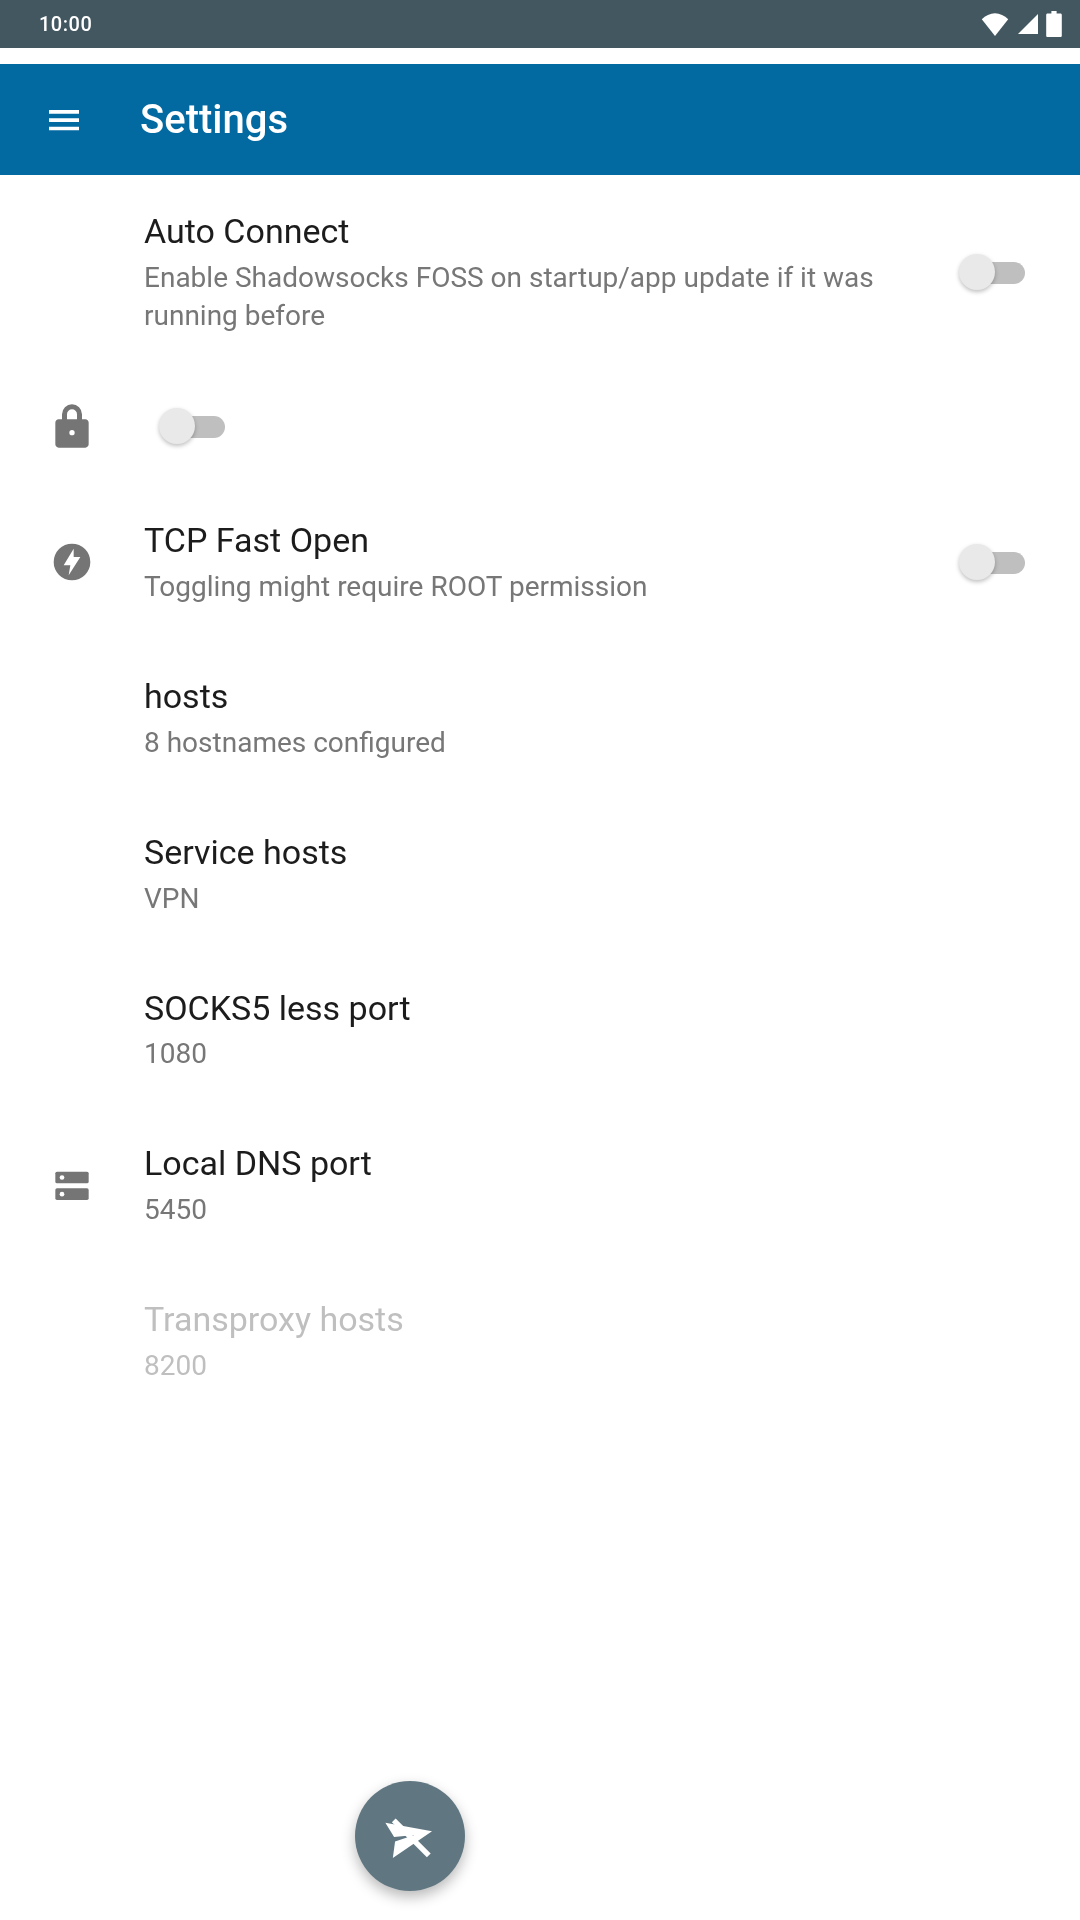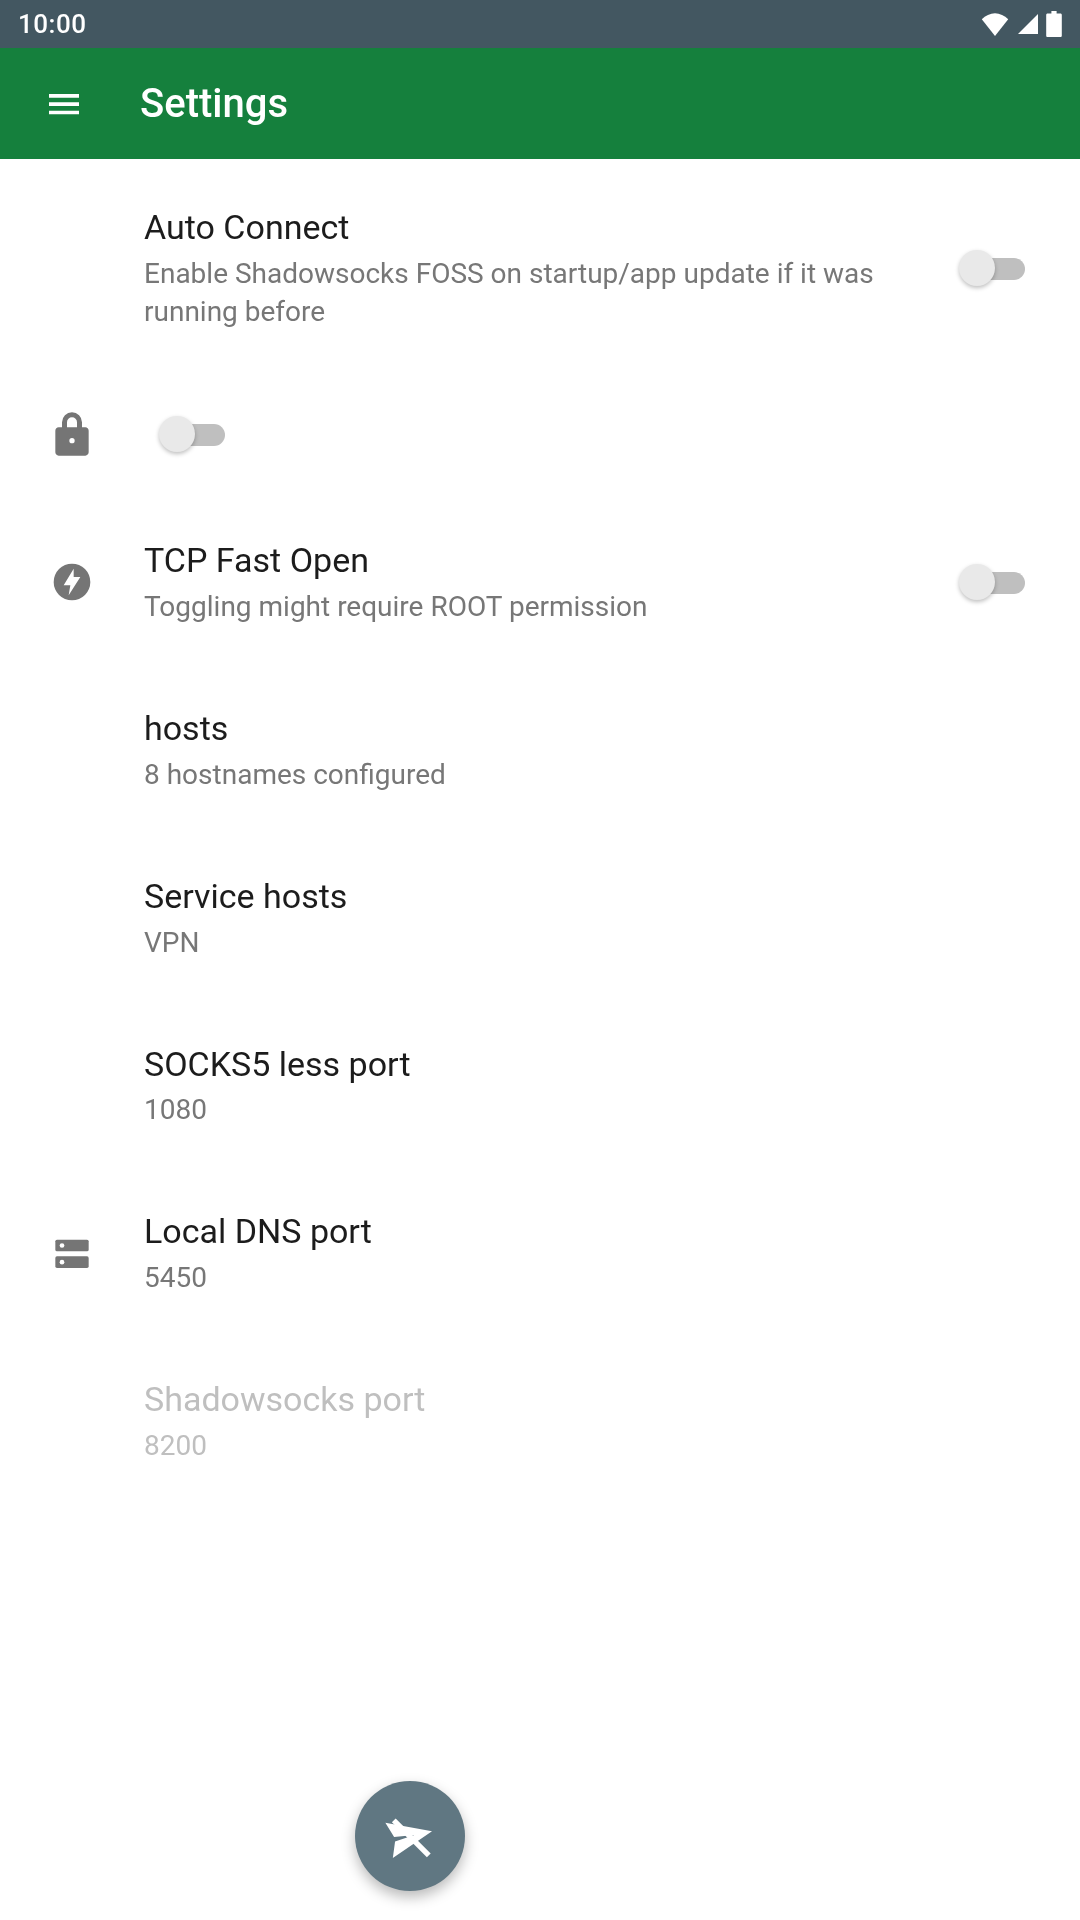--- a/index.html
+++ b/index.html
@@ -1,24 +1,24 @@
 <!DOCTYPE html>
 <html><head>
   <meta charset="utf-8">
   <style>
     * { margin: 0; padding: 0; box-sizing: border-box; }
     html, body { width: 1080px; height: 1920px; font-family: Roboto, -apple-system, sans-serif; background: #fff; overflow: hidden; }
     .statusbar { height: 48px; background: #435761; display: flex; align-items: center; justify-content: space-between; padding: 0 18px; color: #fff; }
-    .statusbar .time { font-size: 26px; font-weight: 500; letter-spacing: .5px; }
+    .statusbar .time { font-size: 20px; font-weight: 500; letter-spacing: .5px; margin-left: 21px; }
     .statusbar .sys { display: flex; align-items: center; gap: 6px; }
-    .appbar { height: 111px; background: #15803d; display: flex; align-items: center; padding: 0 36px; color: #fff; }
+    .appbar { height: 111px; background: #0369a1; display: flex; align-items: center; padding: 0 36px; color: #fff; margin-top: 16px; }
     .appbar .menu-btn { width: 56px; height: 56px; display: flex; align-items: center; justify-content: center; margin-right: 48px; }
     .appbar .title { font-size: 40px; font-weight: 500; color: #fff; }
     .content { height: calc(1920px - 48px - 111px); overflow: hidden; }
-    .row { display: flex; align-items: center; padding: 34px 40px 34px 0; margin-top: 12px; }
+    .row { display: flex; align-items: center; padding: 34px 40px 34px 0; }
     .row .icon-col { width: 144px; display: flex; justify-content: center; align-items: center; color: #757575; flex-shrink: 0; }
     .row .text-col { flex: 1; min-width: 0; padding-right: 20px; }
     .row .text-col .title { font-size: 34px; color: #1c1c1c; line-height: 1.35; }
     .row .text-col .sub { font-size: 28px; color: #777; line-height: 1.35; margin-top: 4px; }
     .row.disabled .title, .row.disabled .sub { color: #bfbfbf; }
     .row .switch-col { width: 96px; display: flex; justify-content: center; align-items: center; flex-shrink: 0; }
     .switch { position: relative; width: 66px; height: 40px; }
     .switch .track { position: absolute; top: 10px; left: 8px; right: 0; height: 22px; border-radius: 11px; background: #bfbfbf; }
     .switch .thumb { position: absolute; top: 2px; left: 0; width: 36px; height: 36px; border-radius: 50%; background: #e9e9e9; box-shadow: 0 2px 4px rgba(0,0,0,.25); }
     .fab { position: absolute; left: 355px; top: 1781px; width: 110px; height: 110px; border-radius: 55px; background: #607782; box-shadow: 0 6px 14px rgba(0,0,0,.28); display: flex; align-items: center; justify-content: center; color: #fff; }
@@ -135,21 +135,21 @@
     </div>
     <div class="text-col">
       <div class="title">Local DNS port</div>
       <div class="sub">5450</div>
     </div>
   </div>
 
   <div class="row disabled">
     <div class="icon-col"></div>
     <div class="text-col">
-      <div class="title">Shadowsocks port</div>
+      <div class="title">Transproxy hosts</div>
       <div class="sub">8200</div>
     </div>
   </div>
 
 </div>
 
 <div class="fab">
   <svg width="54" height="54" viewBox="0 0 24 24" fill="#fff">
     <path d="M2.5 20 L22 12 L2.5 4 L5 11 L14 12 L5 13 Z" transform="rotate(-12 12 12)"></path>
     <rect x="2" y="11" width="22" height="2.4" transform="rotate(45 12 12)"></rect>

